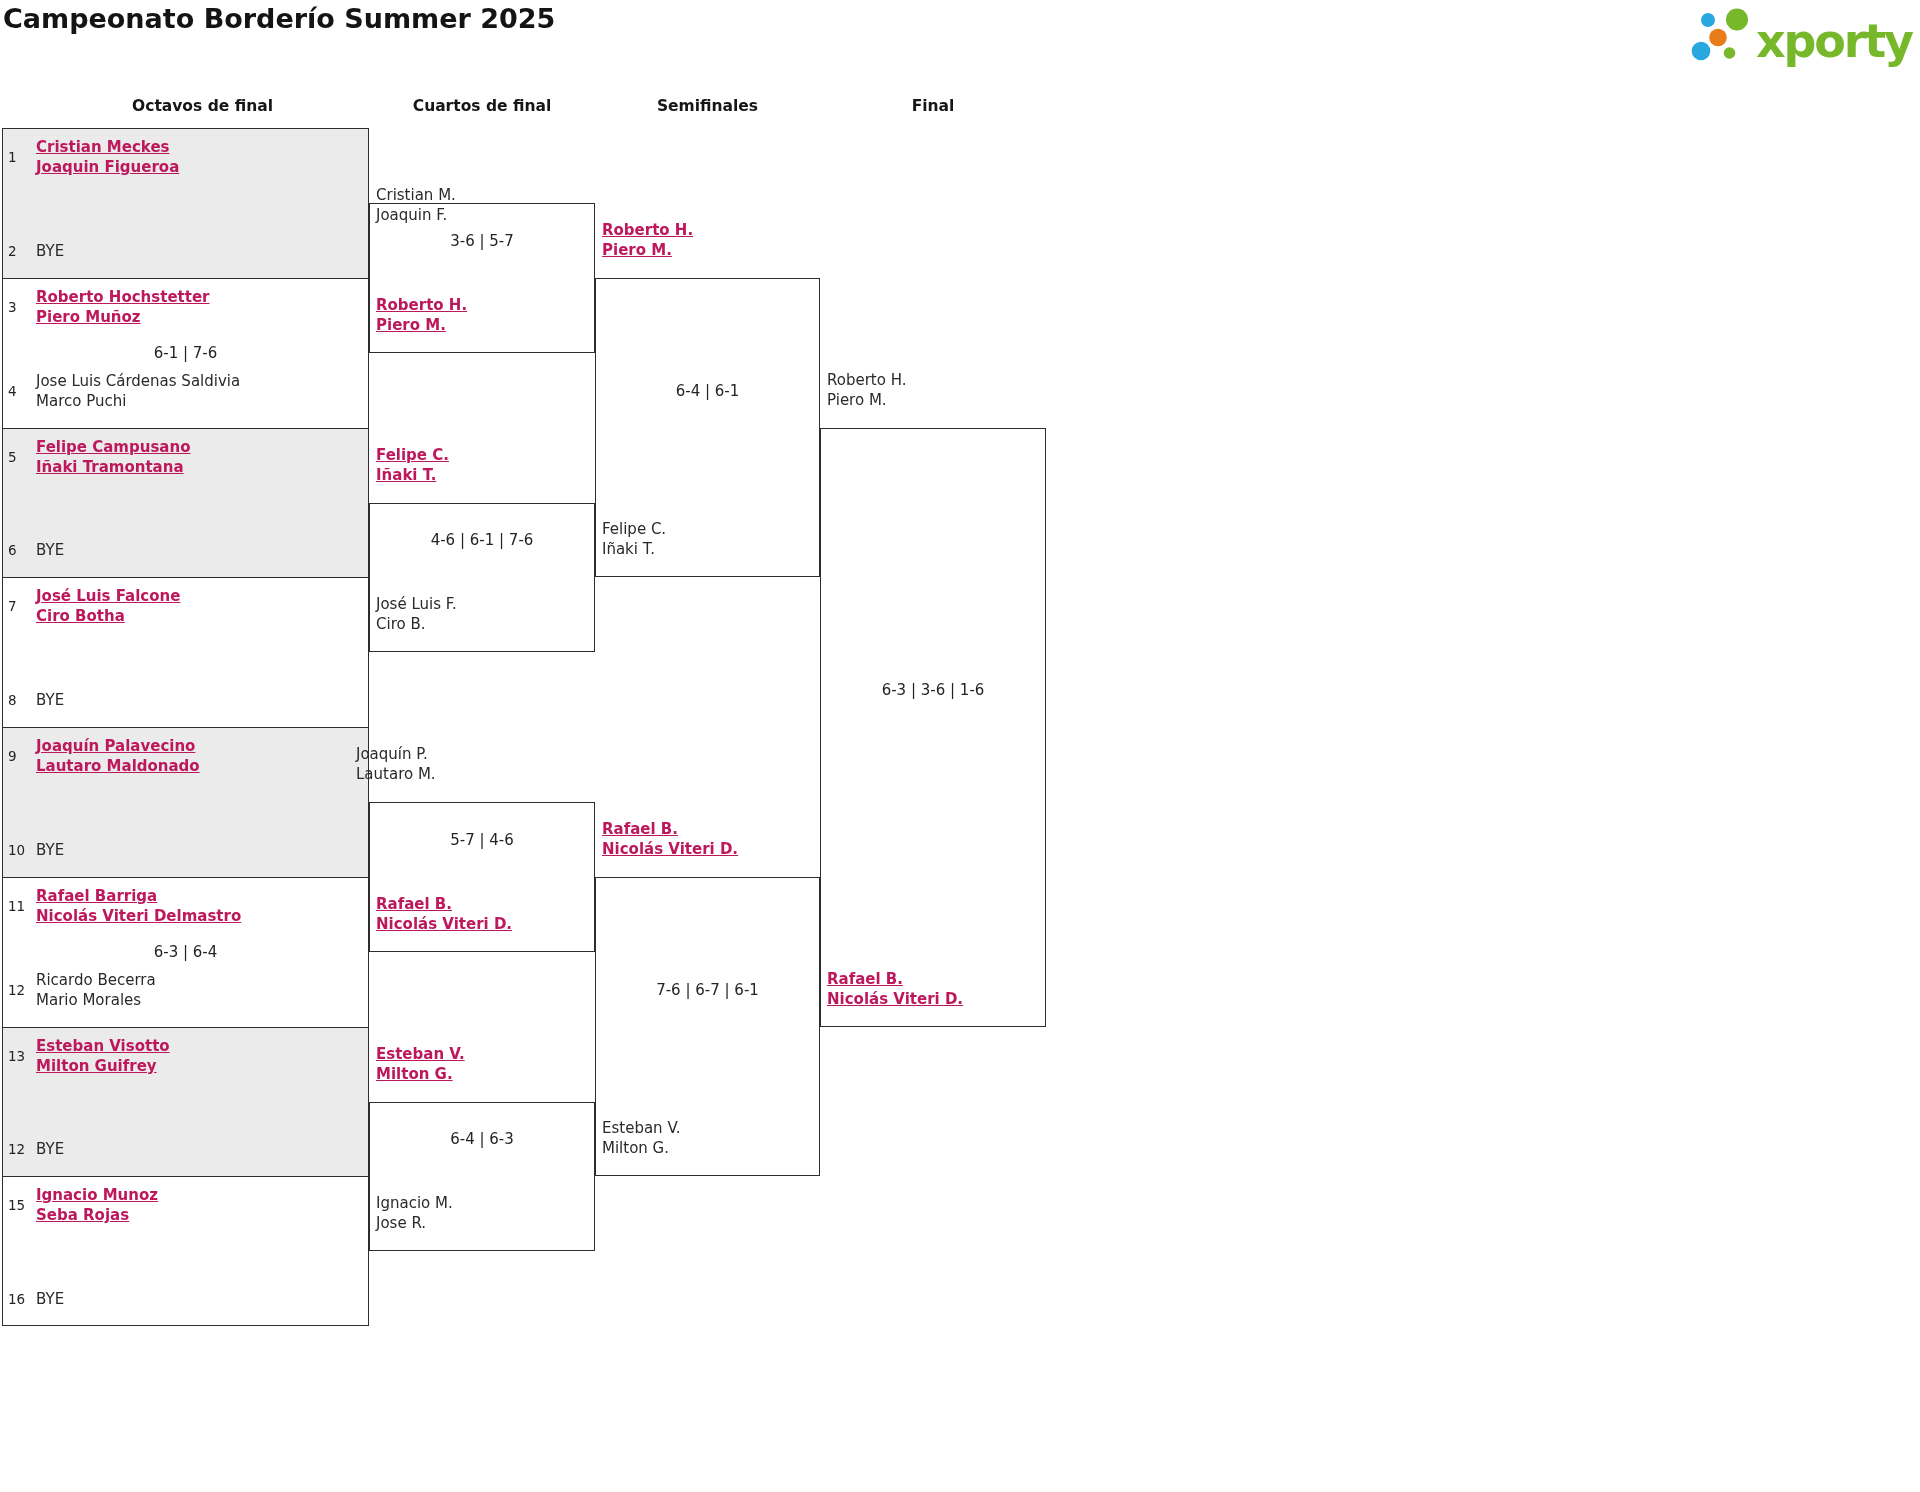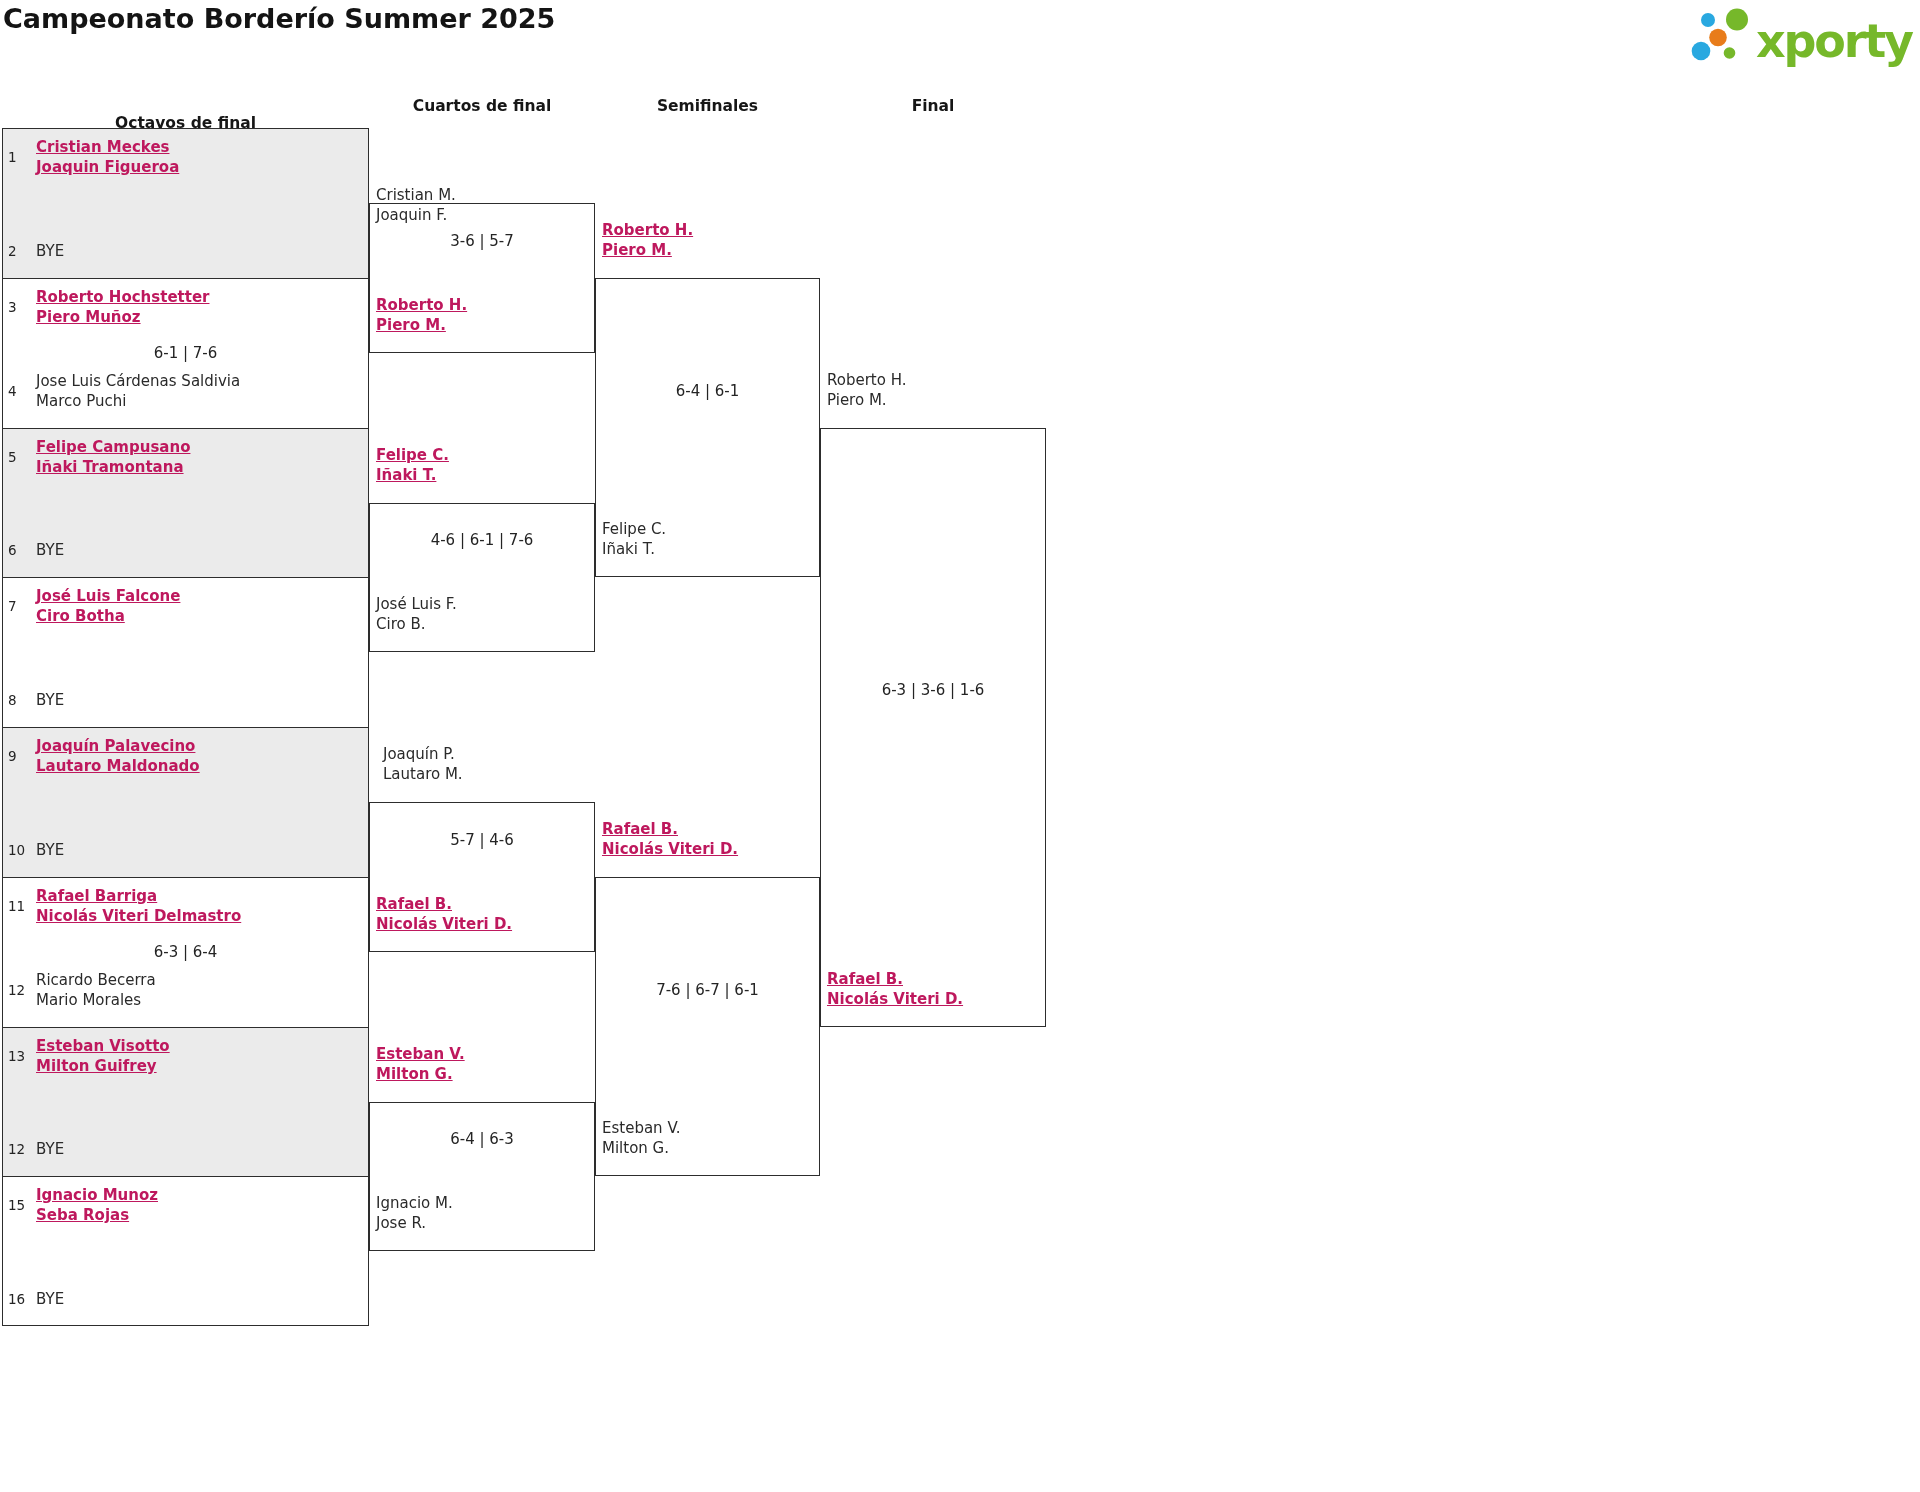--- a/index.html
+++ b/index.html
@@ -48,21 +48,21 @@
   <svg id="logo" width="232" height="74" viewBox="1686 0 232 74">
     <circle cx="1708" cy="20" r="7" fill="#29a8e0"></circle>
     <circle cx="1737" cy="19.5" r="11" fill="#76b82a"></circle>
     <circle cx="1718" cy="37.5" r="8.8" fill="#e87c1a"></circle>
     <circle cx="1701" cy="51" r="9.3" fill="#29a8e0"></circle>
     <circle cx="1729.5" cy="53" r="5.8" fill="#76b82a"></circle>
     <text id="logo-text" x="1756" y="57" font-size="46" font-weight="bold" textLength="158" font-family="DejaVu Sans, Liberation Sans, sans-serif" fill="#76b82a">xporty</text>
   </svg>
 
   <div id="bracket">
-      <div class="round-header" style="left: 2px; width: 367px; margin-top: 17px;">Octavos de final</div>
+      <div class="round-header" style="left: 19px; width: 367px;">Octavos de final</div>
       <div class="round-header" style="left: 369px; width: 226px;">Cuartos de final</div>
       <div class="round-header" style="left: 595px; width: 225px;">Semifinales</div>
       <div class="round-header" style="left: 820px; width: 226px;">Final</div>
       <div class="box shaded no-bottom" style="left: 2px; top: 128px; width: 367px; height: 150px;"></div>
       <div class="seed" style="left: 8px; top: 137px; height: 40px; display: flex; align-items: center;">1</div>
       <div class="label bold" style="left: 36px; top: 137px;">
         <div class="name-line">Cristian Meckes</div>
         <div class="name-line">Joaquin Figueroa</div>
       </div>
       <div class="seed" style="left: 8px; top: 241px; height: 20px; display: flex; align-items: center;">2</div>
@@ -157,21 +157,21 @@
       <div class="label bold" style="left: 376px; top: 444.5px;">
         <div class="name-line">Felipe C.</div>
         <div class="name-line">Iñaki T.</div>
       </div>
       <div class="label" style="left: 376px; top: 594px;">
         <div class="name-line">José Luis F.</div>
         <div class="name-line">Ciro B.</div>
       </div>
       <div class="score" style="left: 482px; top: 540.25px;">4-6 | 6-1 | 7-6</div>
       <div class="box" style="left: 369px; top: 802px; width: 226px; height: 150px; background: transparent;"></div>
-      <div class="label" style="left: 383px; top: 744px;">
+      <div class="label" style="left: 356px; top: 744px;">
         <div class="name-line">Joaquín P.</div>
         <div class="name-line">Lautaro M.</div>
       </div>
       <div class="label bold" style="left: 376px; top: 894px;">
         <div class="name-line">Rafael B.</div>
         <div class="name-line">Nicolás Viteri D.</div>
       </div>
       <div class="score" style="left: 482px; top: 840px;">5-7 | 4-6</div>
       <div class="box" style="left: 369px; top: 1101.5px; width: 226px; height: 149.5px; background: transparent;"></div>
       <div class="label bold" style="left: 376px; top: 1043.5px;">

